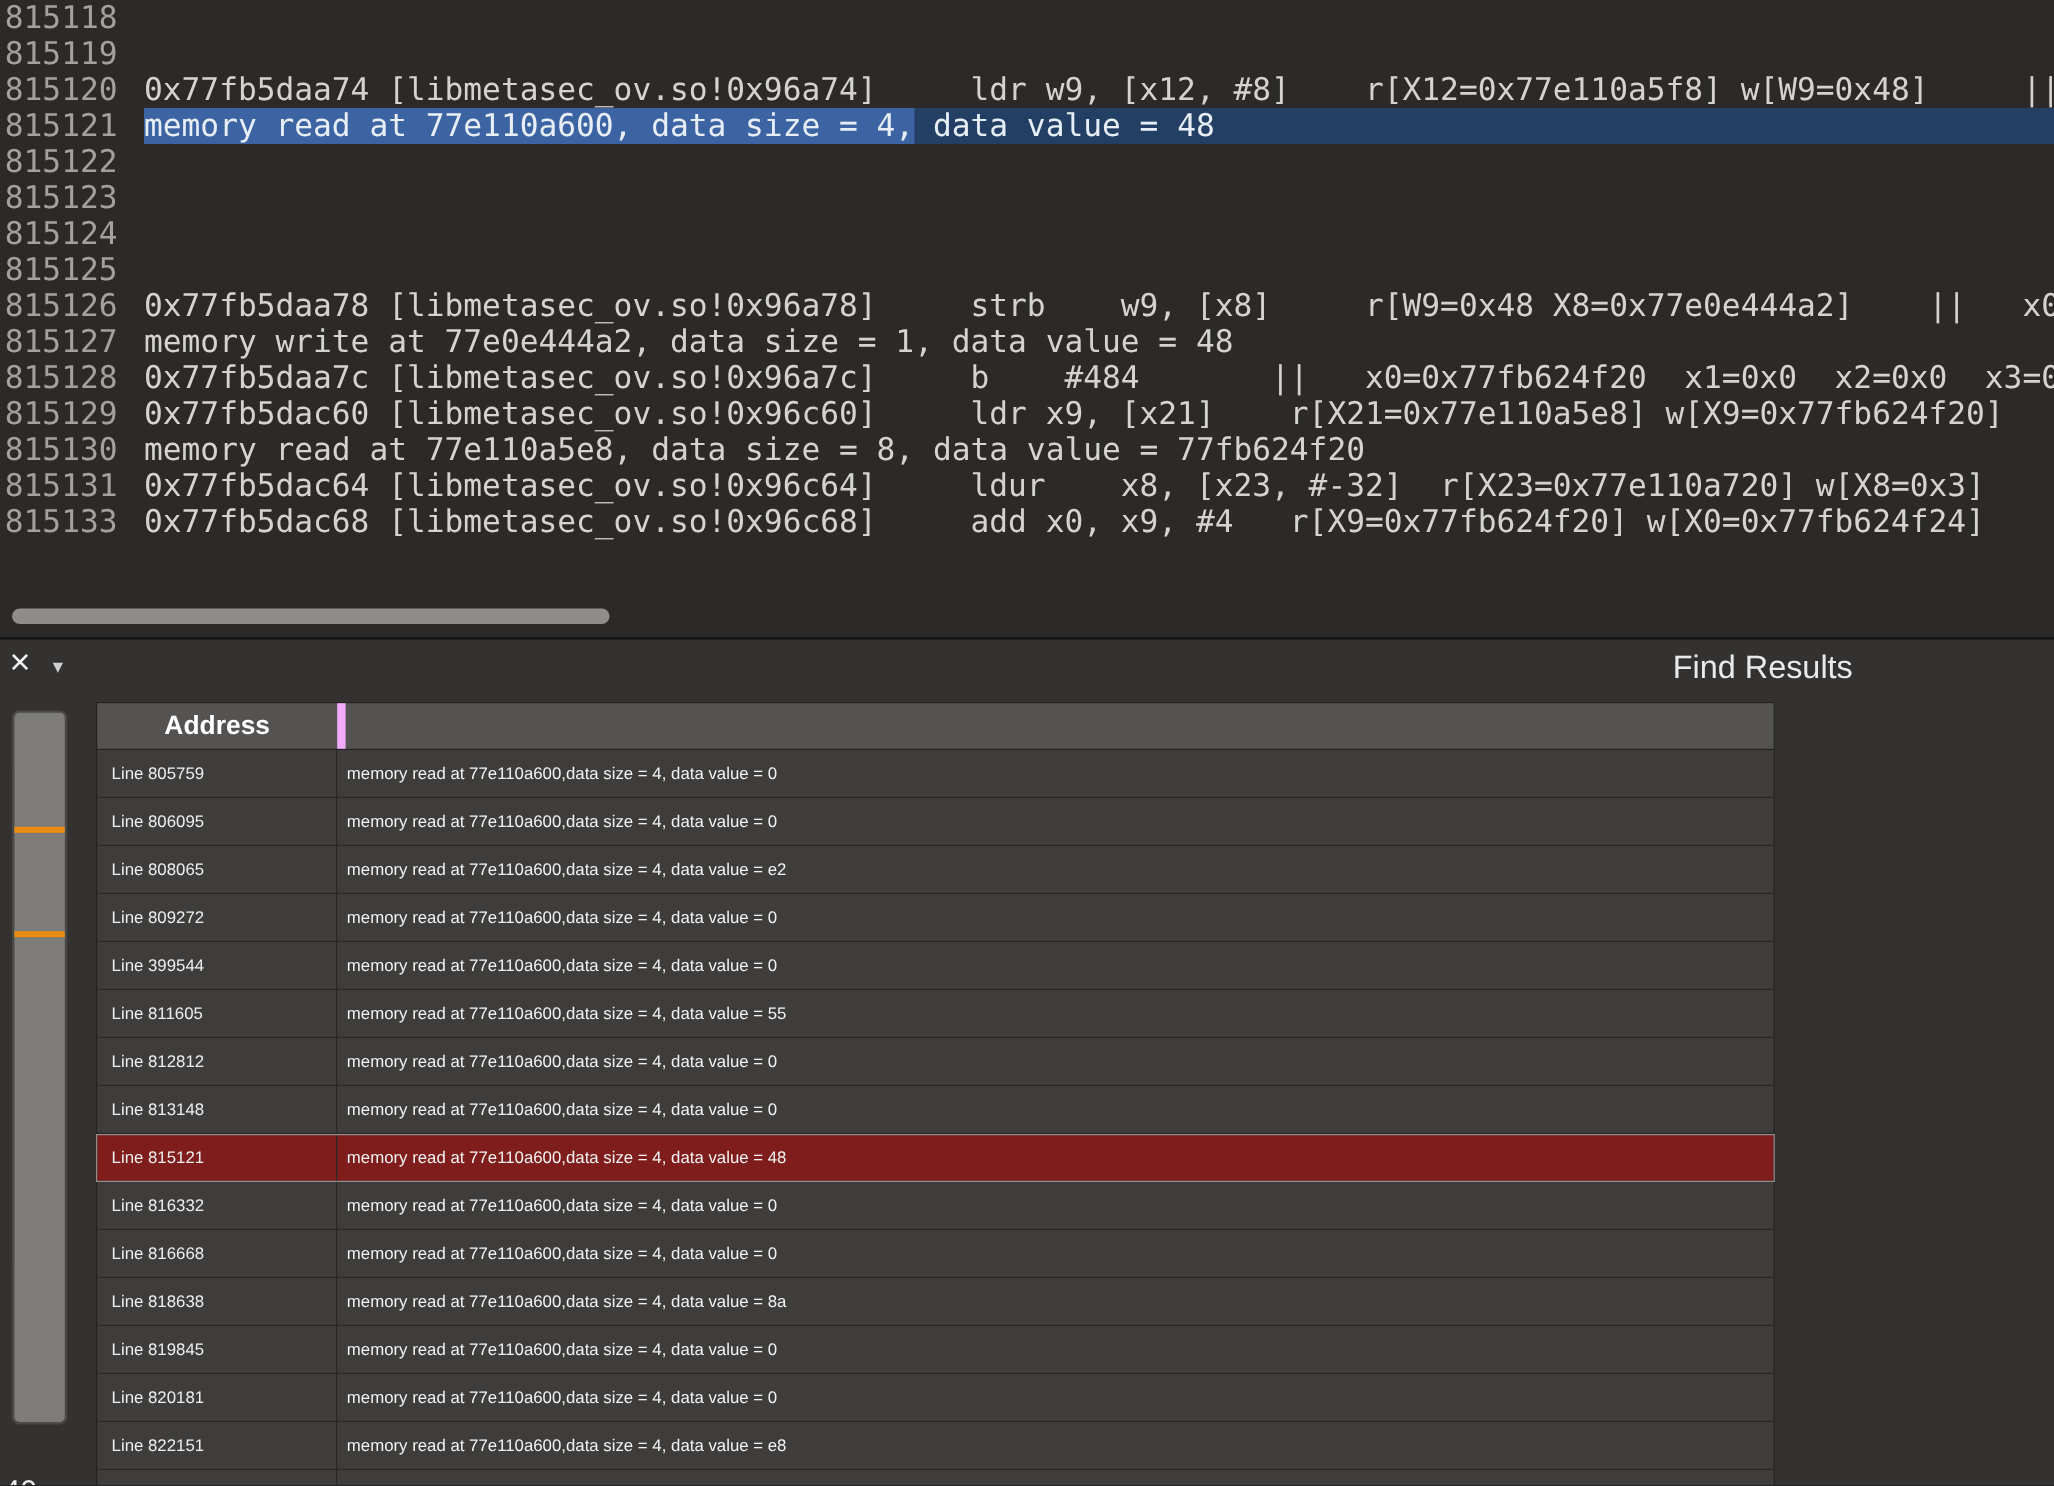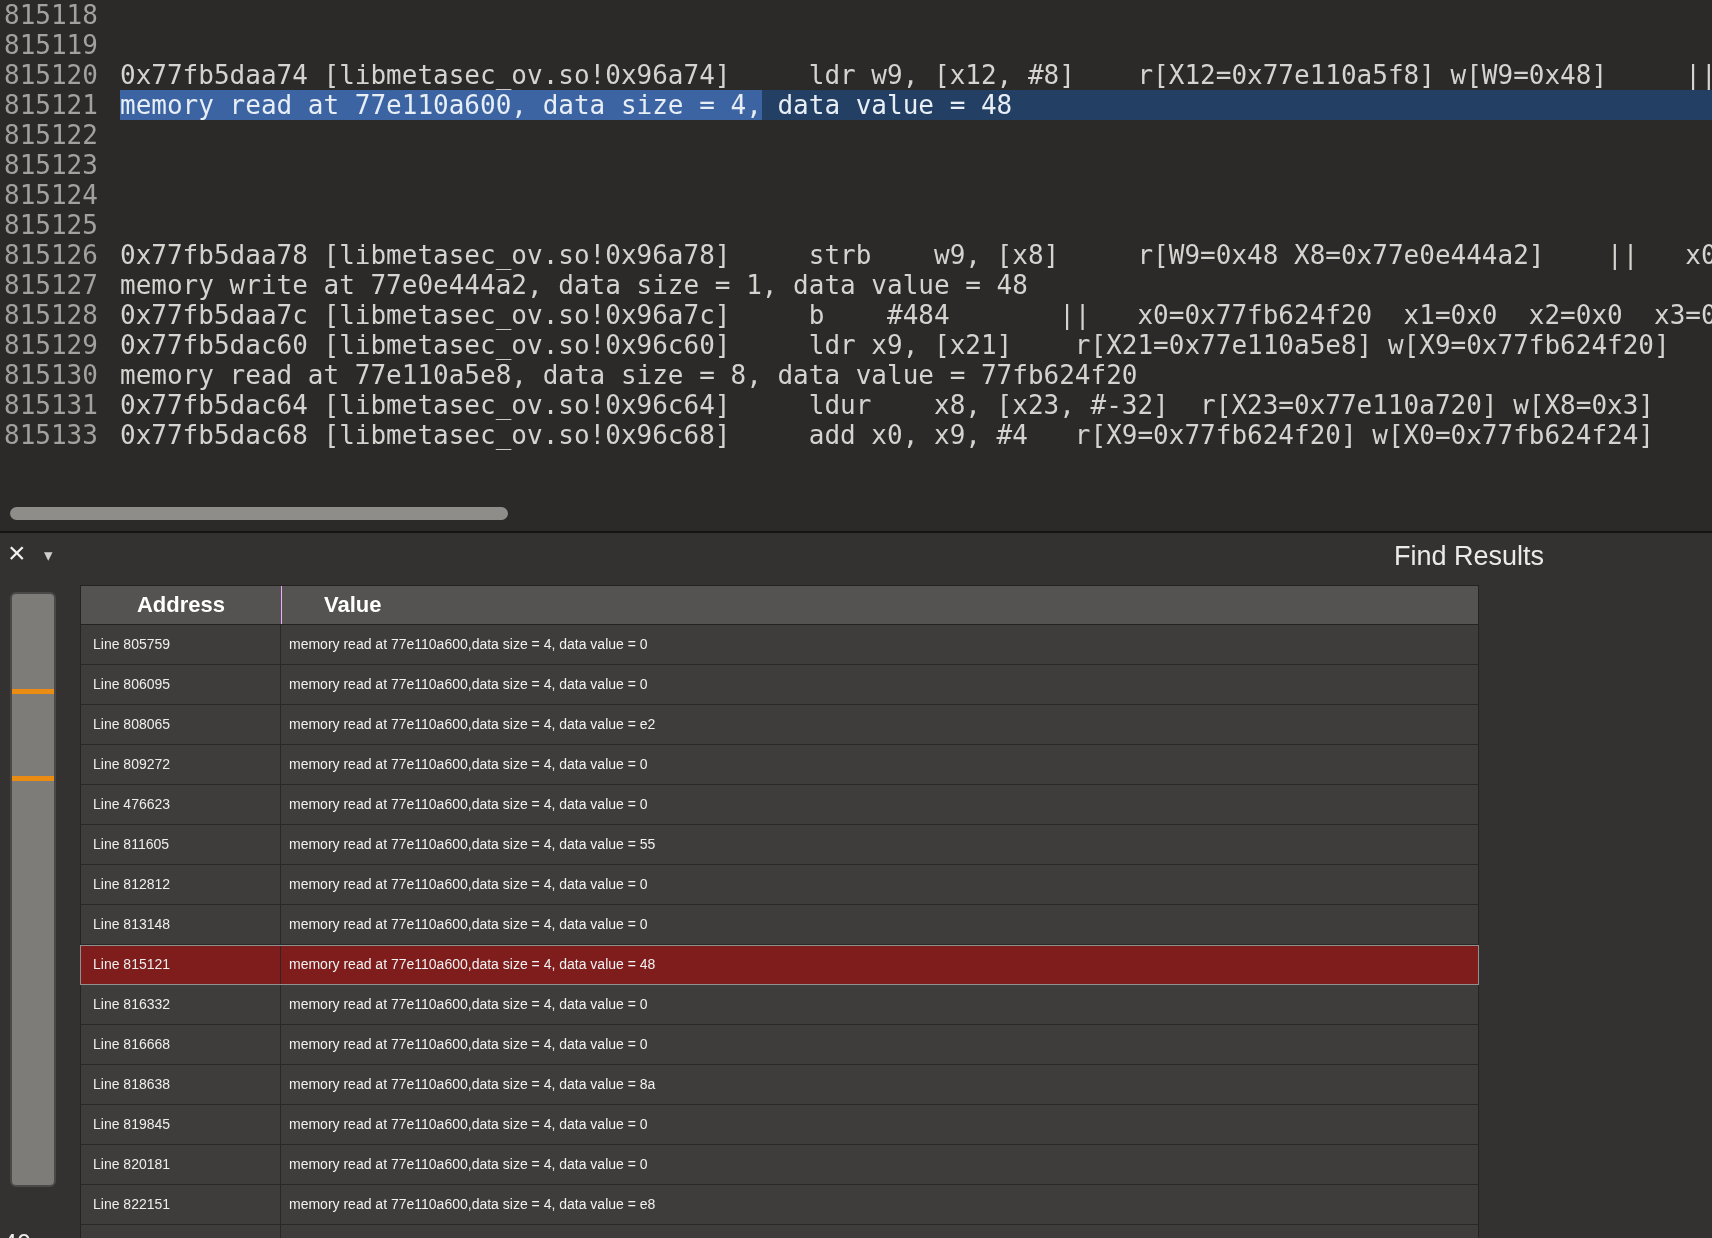--- a/index.html
+++ b/index.html
@@ -26,21 +26,21 @@
 
   .vstrip{position:absolute;left:10px;top:59px;width:46px;height:595px;box-sizing:border-box;
     background:#7e7c79;border:2px solid #4a4948;border-radius:6px;}
   .vmark{position:absolute;left:0;width:100%;height:5px;background:#ea8c12;}
   .vmark.m1{top:95px;}
   .vmark.m2{top:182px;}
 
   .ftable{position:absolute;left:80px;top:52px;width:1399px;}
   .thead{display:flex;height:40px;box-sizing:border-box;background:#555351;border:1px solid #242322;
     color:#ffffff;font-weight:bold;font-size:22px;line-height:38px;}
-  .th-addr{width:200px;flex:none;text-align:center;border-right:1px solid #f0abfc;}
+  .th-addr{width:200px;flex:none;text-align:center;border-right:7px solid #f0abfc;}
   .th-val{flex:1;padding-left:42px;}
   .frow{display:flex;height:40px;box-sizing:border-box;background:#3e3d3b;
     border-left:1px solid #242322;border-right:1px solid #242322;border-bottom:1px solid #292827;
     font-size:14px;line-height:39px;color:#eeeeee;}
   .cell-addr{width:200px;flex:none;padding-left:12px;box-sizing:border-box;border-right:1px solid #292827;overflow:hidden;}
   .cell-val{flex:1;padding-left:8px;white-space:pre;overflow:hidden;color:#f2f2f2;}
   .vb{font-weight:normal;}
   .frow.selected{background:#7f1d1d;outline:1px solid #909090;outline-offset:-1px;justify-content:flex-end;}
 
   .bottom-num{position:absolute;left:3px;top:696px;font-size:25px;color:#f0f0f0;}
@@ -129,41 +129,40 @@
     </div>
 
     <div class="vstrip">
       <div class="vmark m1"></div>
       <div class="vmark m2"></div>
     </div>
 
     <div class="ftable">
       <div class="thead">
         <div class="th-addr">Address</div>
-        <div class="th-val">Value</div>
       </div>
 
       <div class="frow">
         <div class="cell-addr">Line 805759</div>
         <div class="cell-val"><span class="vb">memory read at 77e110a600,data size = 4,</span><span> data value = 0</span></div>
       </div>
       <div class="frow">
         <div class="cell-addr">Line 806095</div>
         <div class="cell-val"><span class="vb">memory read at 77e110a600,data size = 4,</span><span> data value = 0</span></div>
       </div>
       <div class="frow">
         <div class="cell-addr">Line 808065</div>
         <div class="cell-val"><span class="vb">memory read at 77e110a600,data size = 4,</span><span> data value = e2</span></div>
       </div>
       <div class="frow">
         <div class="cell-addr">Line 809272</div>
         <div class="cell-val"><span class="vb">memory read at 77e110a600,data size = 4,</span><span> data value = 0</span></div>
       </div>
       <div class="frow">
-        <div class="cell-addr">Line 476623</div>
+        <div class="cell-addr">Line 399544</div>
         <div class="cell-val"><span class="vb">memory read at 77e110a600,data size = 4,</span><span> data value = 0</span></div>
       </div>
       <div class="frow">
         <div class="cell-addr">Line 811605</div>
         <div class="cell-val"><span class="vb">memory read at 77e110a600,data size = 4,</span><span> data value = 55</span></div>
       </div>
       <div class="frow">
         <div class="cell-addr">Line 812812</div>
         <div class="cell-val"><span class="vb">memory read at 77e110a600,data size = 4,</span><span> data value = 0</span></div>
       </div>

